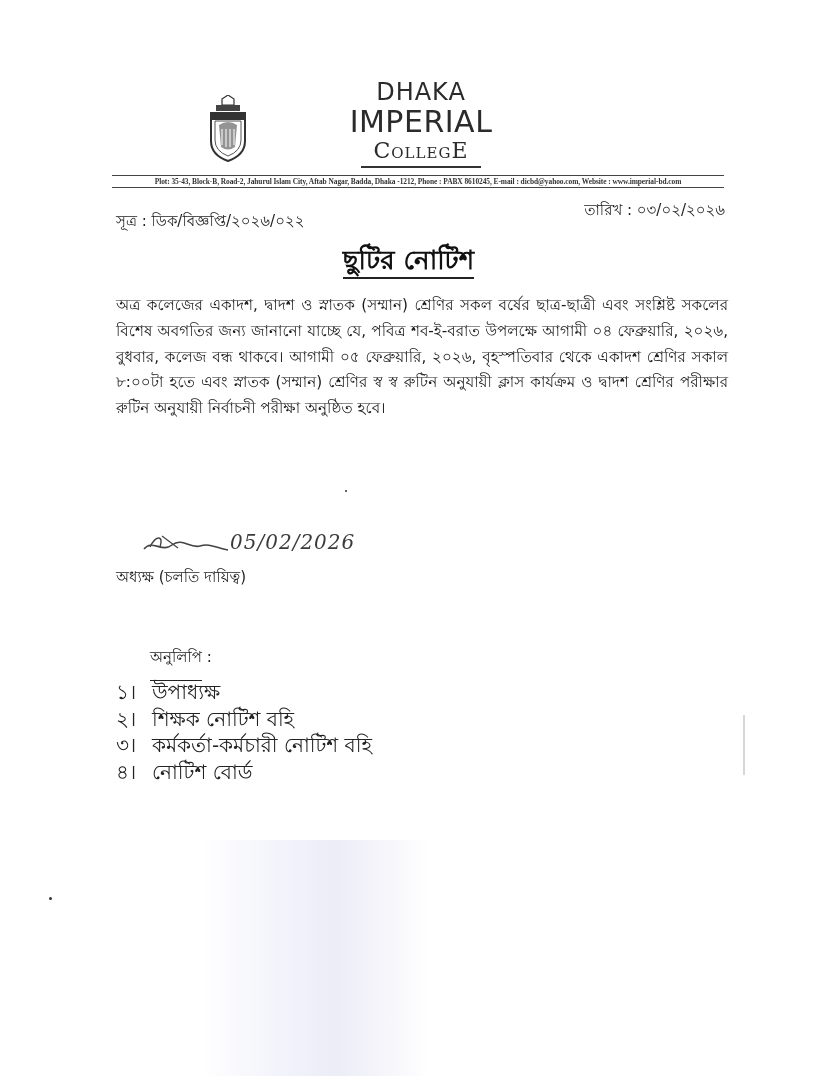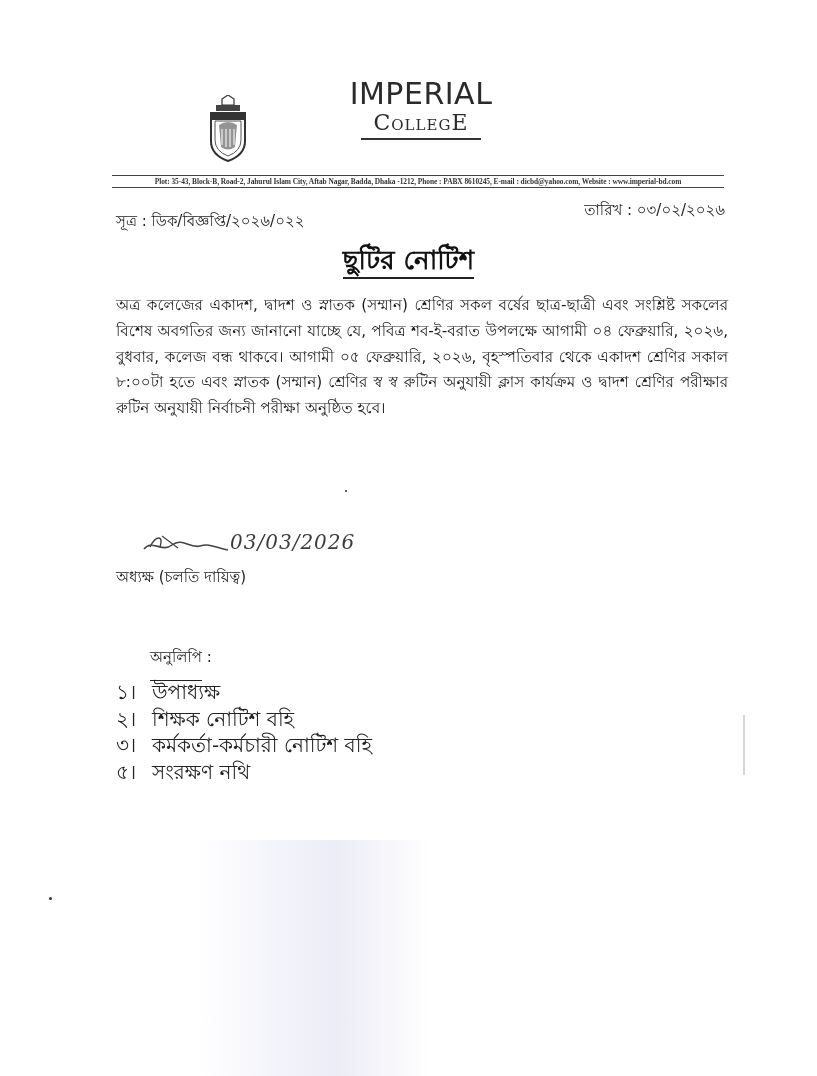--- a/index.html
+++ b/index.html
@@ -212,20 +212,21 @@
     <path d="M7 26 L33 26 L33 45 Q33 56 20 61 Q7 56 7 45 Z" fill="none" stroke="#555" stroke-width="1"></path>
     <path d="M11 30 Q20 24 29 30 L27 52 Q20 57 13 52 Z" fill="#666" opacity="0.7"></path>
     <line x1="14" y1="34" x2="14" y2="50" stroke="#fff" stroke-width="1"></line>
     <line x1="18" y1="34" x2="18" y2="52" stroke="#fff" stroke-width="1"></line>
     <line x1="22" y1="34" x2="22" y2="52" stroke="#fff" stroke-width="1"></line>
     <line x1="26" y1="34" x2="26" y2="50" stroke="#fff" stroke-width="1"></line>
   </svg>
 </div>
 
 <div class="college-name">
+  <div class="line1">DHAKA</div>
   <div class="line2">IMPERIAL</div>
   <div class="line3">CollegE</div>
   <div class="underline"></div>
 </div>
 
 <div class="address-bar">Plot: 35-43, Block-B, Road-2, Jahurul Islam City, Aftab Nagar, Badda, Dhaka -1212, Phone : PABX 8610245, E-mail : dicbd@yahoo.com, Website : www.imperial-bd.com</div>
 
 <div class="ref-line">
   <span>সূত্র :</span>
   <span>ডিক/বিজ্ঞপ্তি/২০২৬/০২২</span>
@@ -239,25 +240,25 @@
   <span>ছুটির নোটিশ</span>
 </div>
 
 <div class="notice-body">অত্র কলেজের একাদশ, দ্বাদশ ও স্নাতক (সম্মান) শ্রেণির সকল বর্ষের ছাত্র-ছাত্রী এবং সংশ্লিষ্ট সকলের বিশেষ অবগতির জন্য জানানো যাচ্ছে যে, পবিত্র শব-ই-বরাত উপলক্ষে আগামী ০৪ ফেব্রুয়ারি, ২০২৬, বুধবার, কলেজ বন্ধ থাকবে। আগামী ০৫ ফেব্রুয়ারি, ২০২৬, বৃহস্পতিবার থেকে একাদশ শ্রেণির সকাল ৮:০০টা হতে এবং স্নাতক (সম্মান) শ্রেণির স্ব স্ব রুটিন অনুযায়ী ক্লাস কার্যক্রম ও দ্বাদশ শ্রেণির পরীক্ষার রুটিন অনুযায়ী নির্বাচনী পরীক্ষা অনুষ্ঠিত হবে।</div>
 
 <div class="signature">
   <svg class="scribble" viewBox="0 0 88 22">
     <path d="M2 16 C10 6, 20 20, 30 12 S48 16, 58 13 S74 15, 86 17" fill="none" stroke="#444" stroke-width="1.6"></path>
     <path d="M8 14 C14 2, 22 2, 18 14" fill="none" stroke="#444" stroke-width="1.4"></path>
     <path d="M20 3 L36 15" fill="none" stroke="#444" stroke-width="1.2"></path>
-  </svg><span>03/03/2026</span>
+  </svg><span>05/02/2026</span>
 </div>
 <div class="signatory">অধ্যক্ষ (চলতি দায়িত্ব)</div>
 
 <div class="copy-heading">
   <span class="h">অনুলিপি</span><span> :</span>
 </div>
 <ul class="copy-list">
   <li><span class="num">১।</span><span>উপাধ্যক্ষ</span></li>
   <li><span class="num">২।</span><span>শিক্ষক নোটিশ বহি</span></li>
   <li><span class="num">৩।</span><span>কর্মকর্তা-কর্মচারী নোটিশ বহি</span></li>
-  <li><span class="num">৫।</span><span>সংরক্ষণ নথি</span></li>
+  <li><span class="num">৪।</span><span>নোটিশ বোর্ড</span></li>
 </ul>
 
 </body></html>

